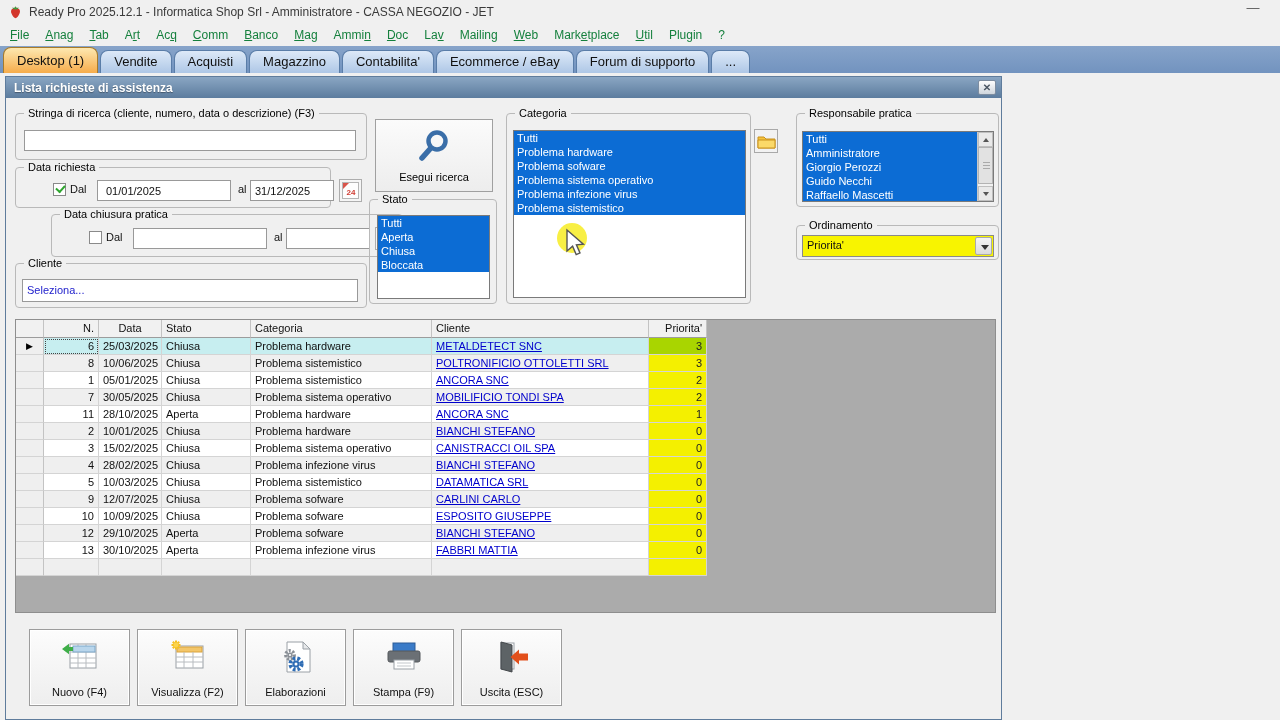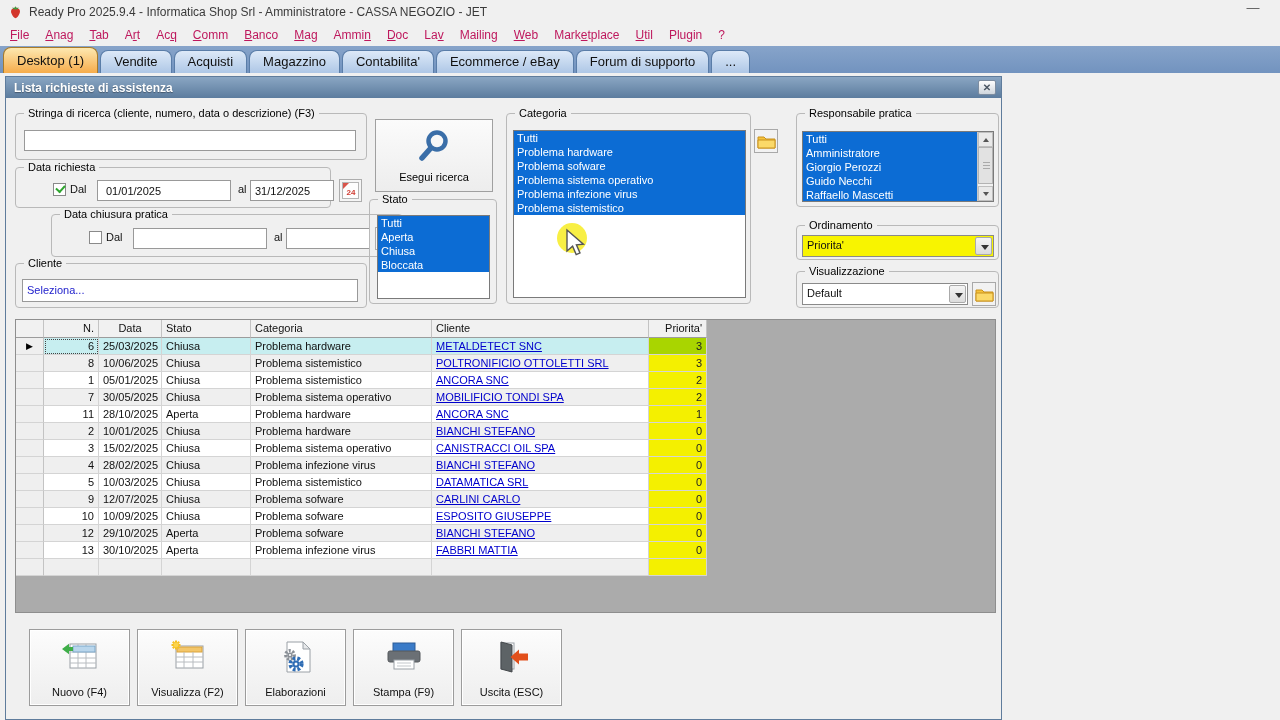--- a/index.html
+++ b/index.html
@@ -7,21 +7,21 @@
   body { font-family:"Liberation Sans", sans-serif; background:#f0f0f0; font-size:11px; color:#111; }
   #screen { position:relative; width:1280px; height:720px; background:#f0f0f0; }
 
   
   .win-titlebar { position:absolute; top:0; left:0; width:1280px; height:24px; background:#f0f0f0; display:flex; align-items:center; }
   .app-icon { margin:0 6px 0 8px; width:15px; height:15px; }
   .win-title { font-size:12px; color:#3a3a3a; }
   .win-min { position:absolute; right:12px; top:0; width:30px; height:20px; text-align:center; color:#555; font-size:13px; line-height:16px; cursor:default; }
 
   .menu-bar { position:absolute; top:24px; left:0; width:1280px; height:22px; background:#f0f0f0; display:flex; align-items:center; padding-left:2px; }
-  .menu-item { padding:2px 8px; font-size:12px; color:#be185d; }
+  .menu-item { padding:2px 8px; font-size:12px; color:#15803d; }
   .menu-item u { text-decoration:underline; }
 
   .tab-bar { position:absolute; top:46px; left:0; width:1280px; height:27px; background:linear-gradient(180deg,#87a4ca,#7293bf); display:flex; align-items:flex-end; padding-left:3px; }
   .tab { height:23px; margin-right:2px; padding:3px 13px 0 13px; font-size:13px; color:#101010; background:linear-gradient(180deg,#dde9f8,#aec7e6); border:1px solid #5a7da8; border-bottom:none; border-radius:8px 8px 0 0; white-space:nowrap; }
   .tab.active { height:26px; padding-top:5px; background:linear-gradient(180deg,#fde8b0,#f6ac4b); border-color:#a87b2a; }
 
   
   .dialog { position:absolute; left:5px; top:76px; width:997px; height:644px; background:#f0f0f0; border:1px solid #5f7c9c; }
   .dlg-titlebar { position:absolute; top:0; left:0; right:0; height:21px; background:linear-gradient(180deg,#8aa6c3,#5c7c9e); display:flex; align-items:center; padding:0 5px 0 8px; }
   .dlg-title { color:#fff; font-weight:bold; font-size:12px; text-shadow:0 1px 1px rgba(0,0,0,.35); flex:1; }
@@ -94,21 +94,21 @@
 </head>
 <body>
 
 <div id="screen">
 
   <div class="win-titlebar">
     <svg class="app-icon" viewBox="0 0 16 16">
       <path d="M8 3 C4.5 3 2.5 5.5 3.5 8.5 C4.5 11.5 6.8 14 8 14 C9.2 14 11.5 11.5 12.5 8.5 C13.5 5.5 11.5 3 8 3 Z" fill="#d3362c"></path>
       <path d="M8 1.2 L9.2 3.2 L11.5 2.6 L10 4.4 L8 4.8 L6 4.4 L4.5 2.6 L6.8 3.2 Z" fill="#3f9b3f"></path>
     </svg>
-    <span class="win-title">Ready Pro 2025.9.4 - Informatica Shop Srl - Amministratore - CASSA NEGOZIO - JET</span>
+    <span class="win-title">Ready Pro 2025.12.1 - Informatica Shop Srl - Amministratore - CASSA NEGOZIO - JET</span>
     <span class="win-min">—</span>
   </div>
 
   <div class="menu-bar">
       <span class="menu-item"><u>F</u>ile</span>
       <span class="menu-item"><u>A</u>nag</span>
       <span class="menu-item"><u>T</u>ab</span>
       <span class="menu-item">A<u>r</u>t</span>
       <span class="menu-item">Ac<u>q</u></span>
       <span class="menu-item"><u>C</u>omm</span>
@@ -240,33 +240,20 @@
       </div>
 
       <div class="group" style="left:790px; top:127px; width:203px; height:35px;">
         <span class="glabel">Ordinamento</span>
         <div class="combo yellow" style="left:5px; top:9px; width:192px;">
           <span class="cval">Priorita'</span>
           <span class="cbtn"></span>
         </div>
       </div>
 
-      <div class="group" style="left:790px; top:173px; width:203px; height:37px;">
-        <span class="glabel">Visualizzazione</span>
-        <div class="combo" style="left:5px; top:11px; width:166px;">
-          <span class="cval">Default</span>
-          <span class="cbtn"></span>
-        </div>
-        <span class="folder-btn" style="left:175px; top:10px;">
-          <svg width="19" height="15" viewBox="0 0 19 15">
-            <path d="M1 3 L7 3 L9 5 L18 5 L18 14 L1 14 Z" fill="#f6c33b" stroke="#c9921e"></path>
-            <path d="M1 6 L18 6 L18 14 L1 14 Z" fill="#fbd969" stroke="#c9921e"></path>
-          </svg>
-        </span>
-      </div>
 
       <div class="grid" id="grid">
           <div class="t-row hdr">
             <div class="c-sel"></div>
             <div class="tc al-r" style="width: 55px;">N.</div>
             <div class="tc al-c" style="width: 63px;">Data</div>
             <div class="tc " style="width: 89px;">Stato</div>
             <div class="tc " style="width: 181px;">Categoria</div>
             <div class="tc " style="width: 217px;">Cliente</div>
             <div class="tc al-r" style="width: 58px;">Priorita'</div>

